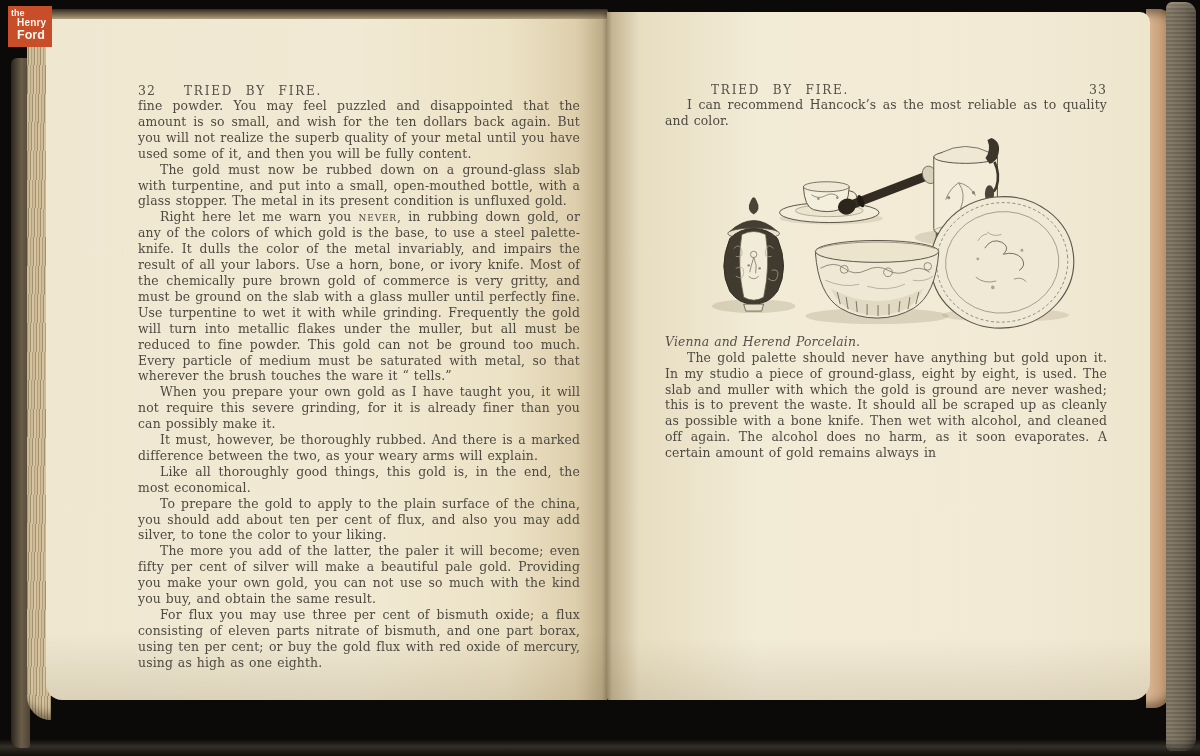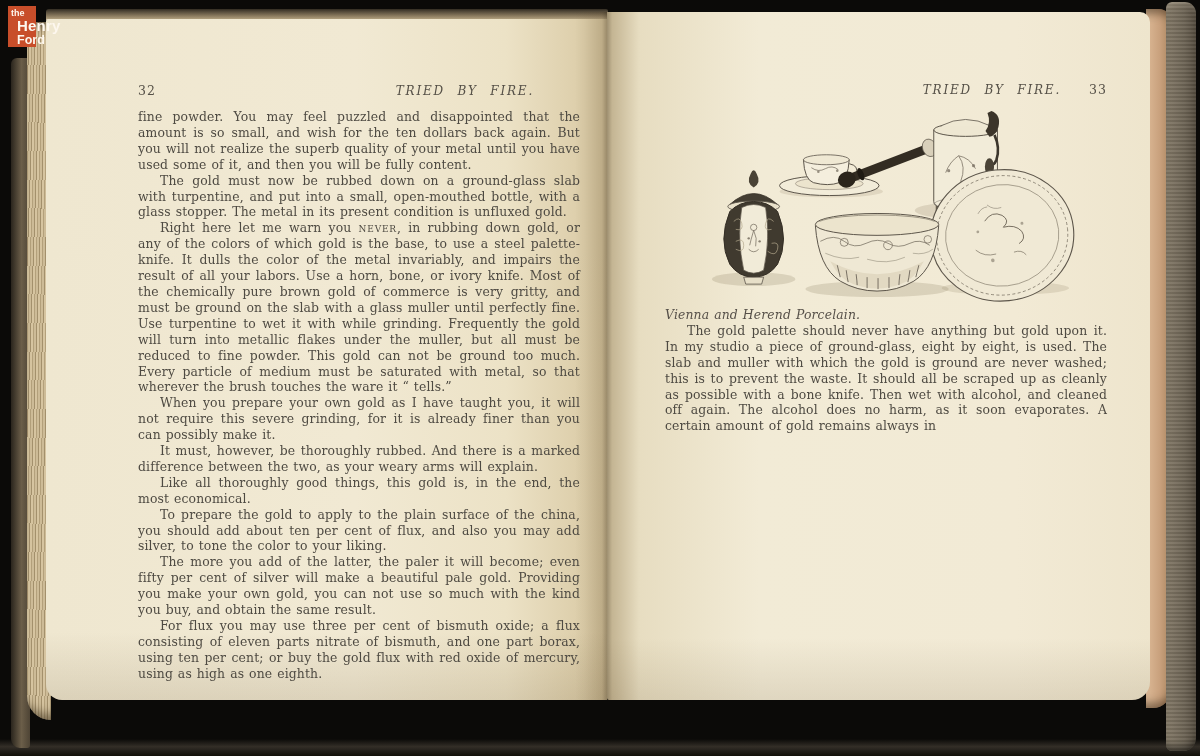--- a/index.html
+++ b/index.html
@@ -40,33 +40,33 @@
       linear-gradient(to right,#efe7d0 0%,#f1e9d3 55%,#ece2c6 82%,#dccda9 96%,#cebd96 100%);
     border-radius:2px 0 0 16px;}
   .page-right{left:607px;top:12px;width:543px;height:688px;
     background:
       linear-gradient(to bottom,rgba(0,0,0,0) 91%,rgba(96,76,44,.13) 100%),
       linear-gradient(to right,#d3c4a0 0%,#e7ddc1 6%,#f2ebd6 28%,#f2ead5 75%,#eee5cd 100%);
     border-radius:0 10px 18px 2px;}
   .gutter{position:absolute;left:575px;top:12px;width:64px;height:688px;pointer-events:none;
     background:linear-gradient(to right,rgba(86,66,38,0) 0%,rgba(86,66,38,.16) 42%,rgba(56,42,22,.34) 50%,rgba(86,66,38,.14) 58%,rgba(86,66,38,0) 100%);}
   
-  .logo{position:absolute;left:8px;top:6px;width:28px;height:41px;background:#c84e2a;
+  .logo{position:absolute;left:8px;top:6px;width:44px;height:41px;background:#c84e2a;
     font-family:"Liberation Sans","DejaVu Sans",sans-serif;color:#fdf7ee;line-height:1;}
   .logo .l1{font-size:9px;font-weight:700;margin:3px 0 0 3px;}
-  .logo .l2{font-size:15px;font-weight:700;margin:0 0 0 9px;letter-spacing:.2px;}
-  .logo .l3{font-size:12.5px;font-weight:700;margin:1px 0 0 9px;text-align:right;}
+  .logo .l2{font-size:10px;font-weight:700;margin:0 0 0 9px;letter-spacing:.2px;}
+  .logo .l3{font-size:12.5px;font-weight:700;margin:1px 0 0 9px;}
   
   .text-block{position:absolute;width:442px;color:#4e4a42;}
   .page-left .text-block{left:92px;top:64px;}
   .page-right .text-block{left:58px;top:70px;}
-  .header{display:flex;align-items:baseline;font-size:12px;color:#555047;margin-bottom:11px;}
+  .header{display:flex;align-items:baseline;font-size:12px;color:#555047;margin-bottom:0;}
   .header .num{width:46px;font-size:12.5px;letter-spacing:1px;}
   .header .num.right{text-align:right;}
-  .header .title{flex:1;text-align:right;font-style:italic;letter-spacing:1.8px;word-spacing:7px;}
+  .header .title{flex:1;text-align:left;letter-spacing:1.8px;word-spacing:7px;}
   .body-text p{margin:0;font-size:12.4px;line-height:15.9px;text-align:justify;
     letter-spacing:.15px;word-spacing:.8px;}
   .body-text p.indent{text-indent:22px;}
   .sc{font-variant:small-caps;letter-spacing:.8px;}
   
   .illustration{width:388px;margin:6px auto 0;}
   .illustration svg{display:block;}
   .caption{text-align:center;font-style:italic;font-size:10.6px;color:#565049;
     margin:0 0 20px;letter-spacing:.4px;}
 </style>
@@ -104,20 +104,21 @@
   </div>
 
   <div class="page page-right">
     <div class="text-block">
       <div class="header">
         <span class="num"></span>
         <span class="title">TRIED BY FIRE.</span>
         <span class="num right">33</span>
       </div>
       <div class="body-text">
+        <p class="indent">I can recommend Hancock’s as the most reliable as to quality and color.</p>
 
         <div class="illustration">
           <svg viewBox="0 0 390 200" width="388" height="199">
 
             <ellipse cx="140" cy="84" rx="52" ry="6" fill="#8f8164" opacity="0.18"></ellipse>
             <ellipse cx="280" cy="103" rx="56" ry="9" fill="#8f8164" opacity="0.22"></ellipse>
             <ellipse cx="62" cy="172" rx="42" ry="7" fill="#8f8164" opacity="0.24"></ellipse>
             <ellipse cx="186" cy="182" rx="72" ry="8" fill="#8f8164" opacity="0.24"></ellipse>
             <ellipse cx="315" cy="181" rx="64" ry="7" fill="#8f8164" opacity="0.2"></ellipse>
 

